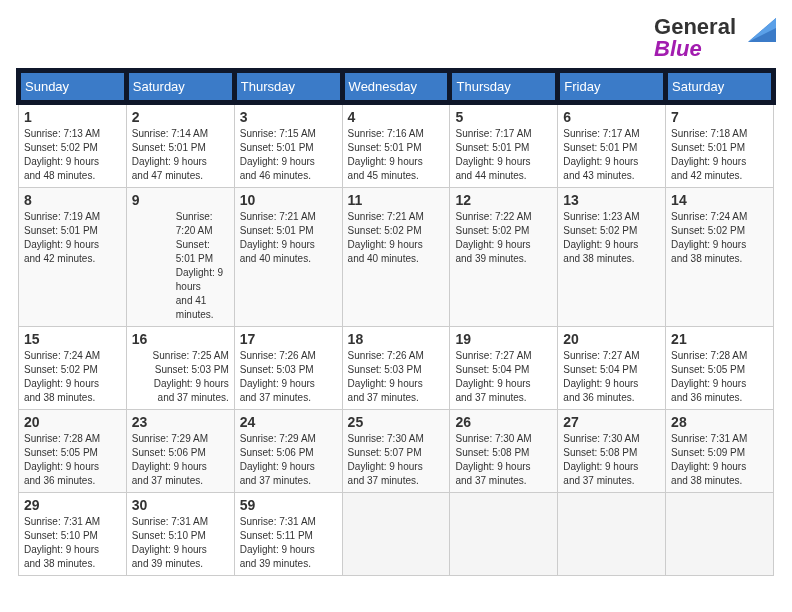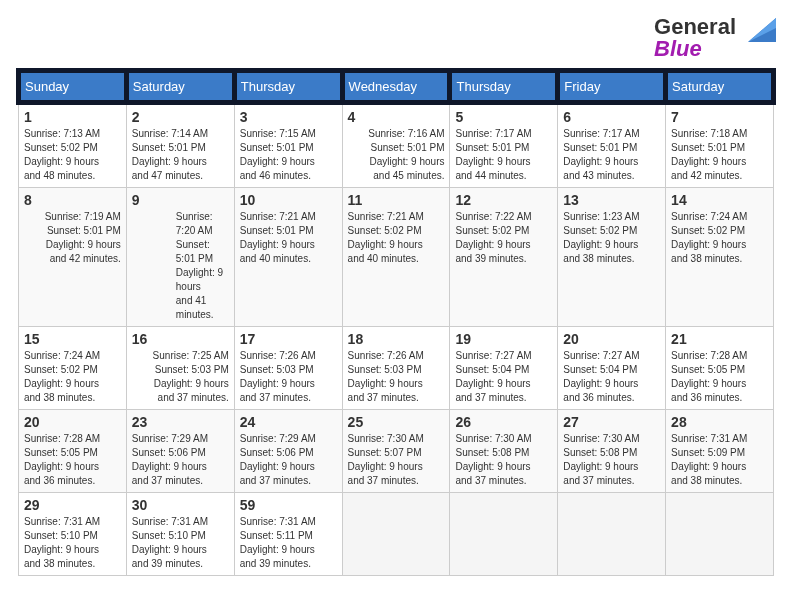--- a/index.html
+++ b/index.html
@@ -134,21 +134,21 @@
         </td>
         <td>
           <span class="day-num">3</span>
           <div class="day-info" style="white-space: pre-line;">Sunrise: 7:15 AM
 Sunset: 5:01 PM
 Daylight: 9 hours
 and 46 minutes.</div>
         </td>
         <td>
           <span class="day-num">4</span>
-          <div class="day-info" style="white-space: pre-line; text-align: right;">Sunrise: 7:16 AM
+          <div class="day-info" style="white-space: pre-line;">Sunrise: 7:16 AM
 Sunset: 5:01 PM
 Daylight: 9 hours
 and 45 minutes.</div>
         </td>
         <td>
           <span class="day-num">5</span>
           <div class="day-info" style="white-space: pre-line;">Sunrise: 7:17 AM
 Sunset: 5:01 PM
 Daylight: 9 hours
 and 44 minutes.</div>
@@ -164,21 +164,21 @@
           <span class="day-num">7</span>
           <div class="day-info" style="white-space: pre-line;">Sunrise: 7:18 AM
 Sunset: 5:01 PM
 Daylight: 9 hours
 and 42 minutes.</div>
         </td>
       </tr>
       <tr class="row-bg-light">
         <td>
           <span class="day-num">8</span>
-          <div class="day-info" style="white-space: pre-line; text-align: right;">Sunrise: 7:19 AM
+          <div class="day-info" style="white-space: pre-line;">Sunrise: 7:19 AM
 Sunset: 5:01 PM
 Daylight: 9 hours
 and 42 minutes.</div>
         </td>
         <td>
           <span class="day-num">9</span>
           <div class="day-info" style="white-space: pre-line; margin-left: 44px;">Sunrise: 7:20 AM
 Sunset: 5:01 PM
 Daylight: 9 hours
 and 41 minutes.</div>

